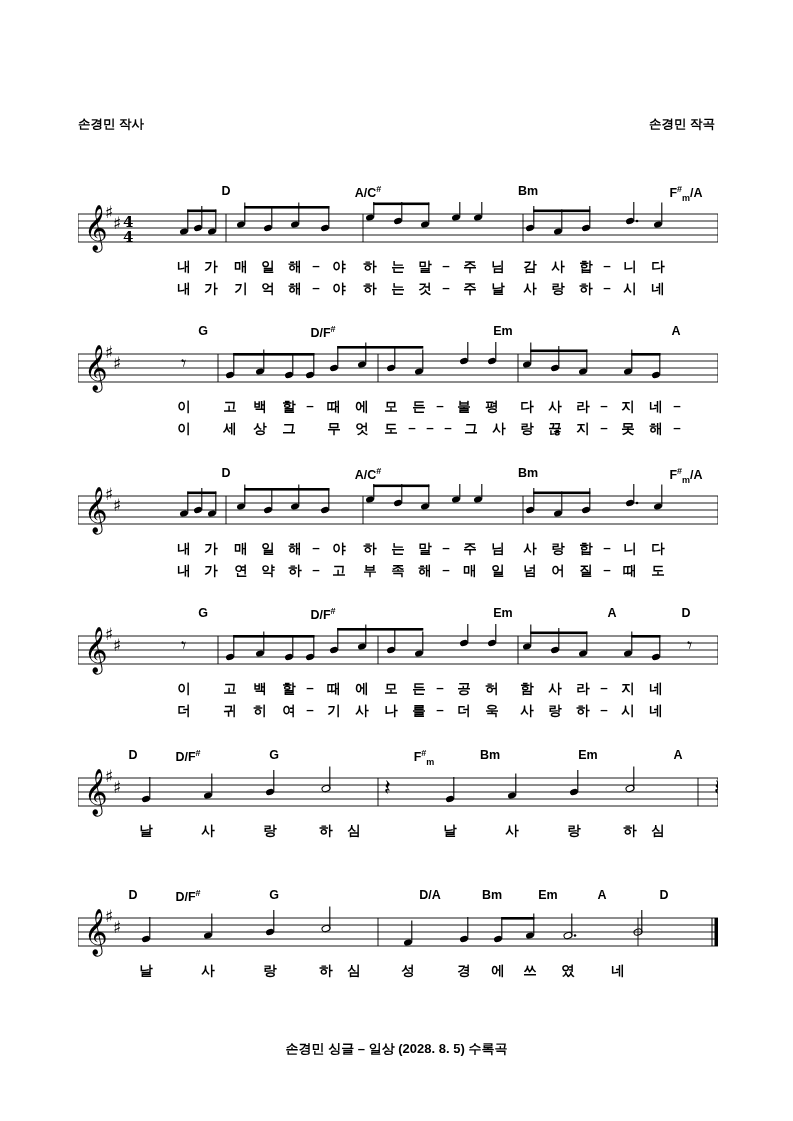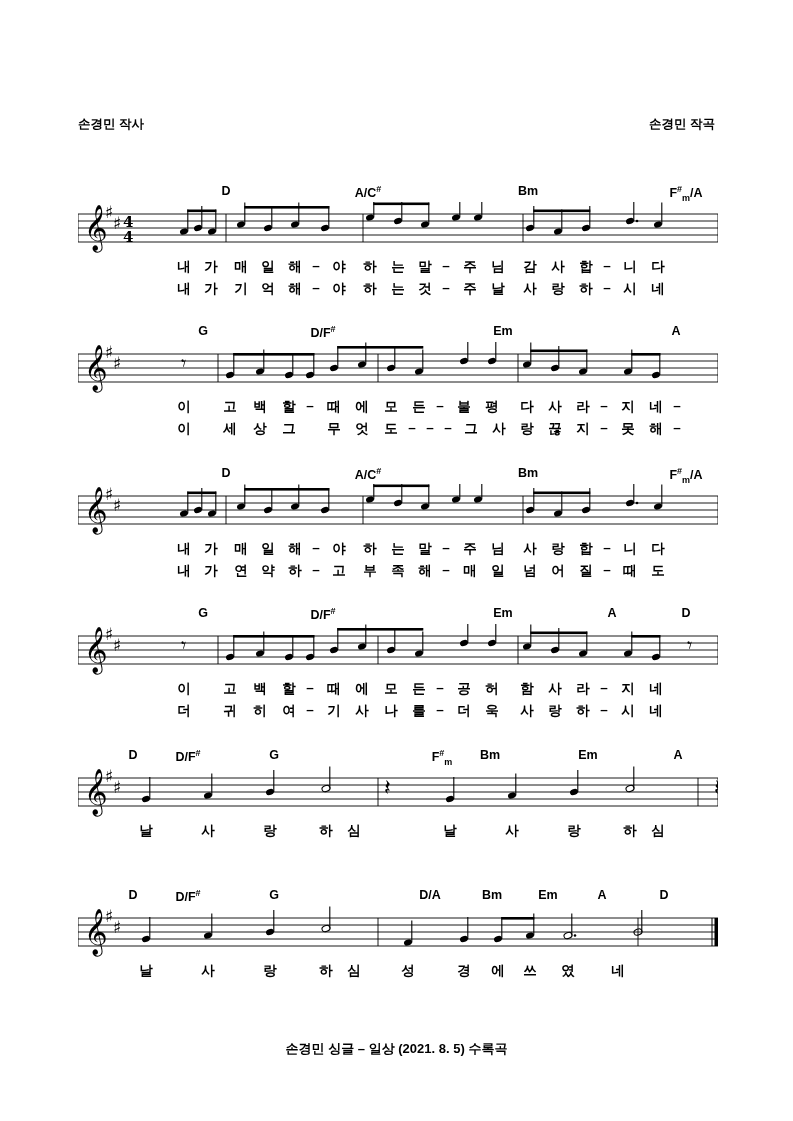--- a/index.html
+++ b/index.html
@@ -536,21 +536,21 @@
           <span class="syl" style="left: 526px;">–</span>
           <span class="syl" style="left: 550px;">시</span>
           <span class="syl" style="left: 578px;">네</span>
         </div>
       </div>
       <div class="system" style="top: 748px;">
         <div class="chords" style="top: 0px;">
           <div class="chord" style="left: 55px;">D</div>
           <div class="chord" style="left: 110px;">D/F<sup>#</sup></div>
           <div class="chord" style="left: 196px;">G</div>
-          <div class="chord" style="left: 364px;">F<sup>#</sup><sub>m</sub></div>
+          <div class="chord" style="left: 346px;">F<sup>#</sup><sub>m</sub></div>
           <div class="chord" style="left: 412px;">Bm</div>
           <div class="chord" style="left: 510px;">Em</div>
           <div class="chord" style="left: 600px;">A</div>
         </div>
         <div class="staff-wrap" style="position: absolute; top: 18px;">
           <svg class="staff-svg" width="640" height="60" viewBox="0 0 640 60">
             <line x1="0" y1="12" x2="640" y2="12" stroke="#000" stroke-width="0.9"></line>
             <line x1="0" y1="19" x2="640" y2="19" stroke="#000" stroke-width="0.9"></line>
             <line x1="0" y1="26" x2="640" y2="26" stroke="#000" stroke-width="0.9"></line>
             <line x1="0" y1="33" x2="640" y2="33" stroke="#000" stroke-width="0.9"></line>
@@ -654,14 +654,14 @@
           <span class="syl" style="left: 330px;">성</span>
           <span class="syl" style="left: 386px;">경</span>
           <span class="syl" style="left: 420px;">에</span>
           <span class="syl" style="left: 452px;">쓰</span>
           <span class="syl" style="left: 490px;">였</span>
           <span class="syl" style="left: 540px;">네</span>
         </div>
       </div>
     </div>
 
-  <div class="footer">손경민 싱글 – 일상 (2021. 8. 5) 수록곡</div>
+  <div class="footer">손경민 싱글 – 일상 (2028. 8. 5) 수록곡</div>
 </div>
 
 </body></html>

